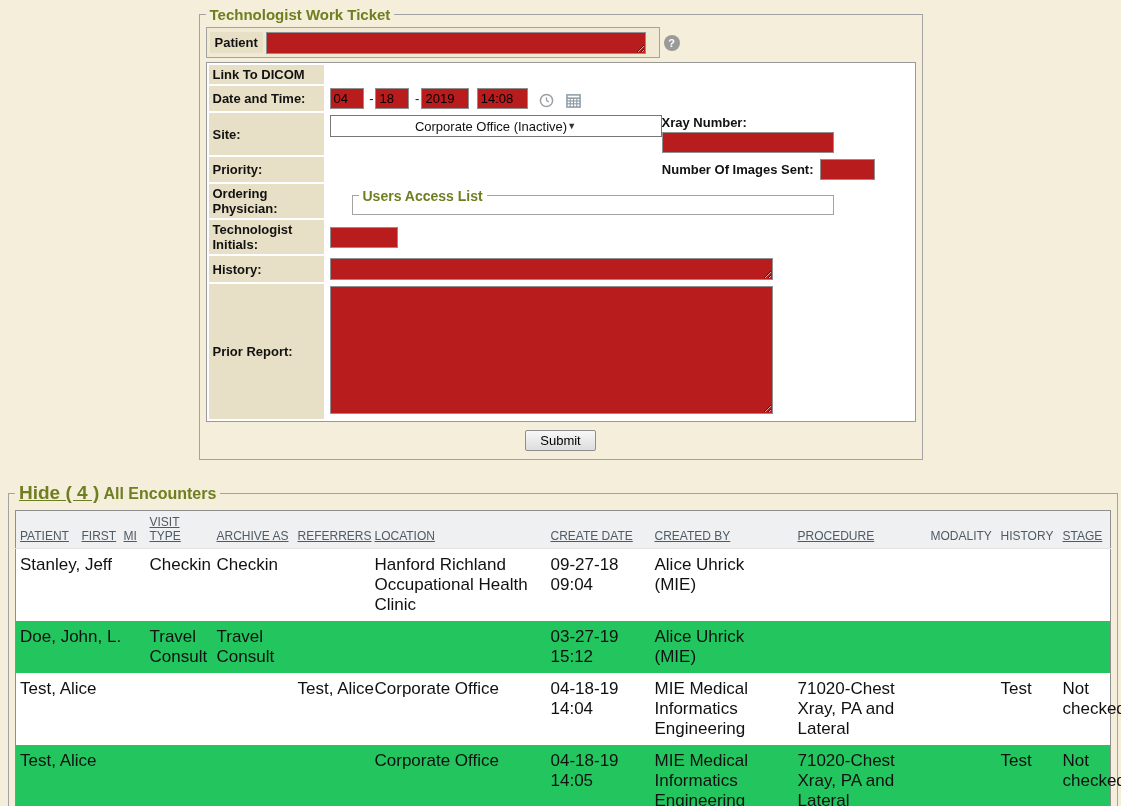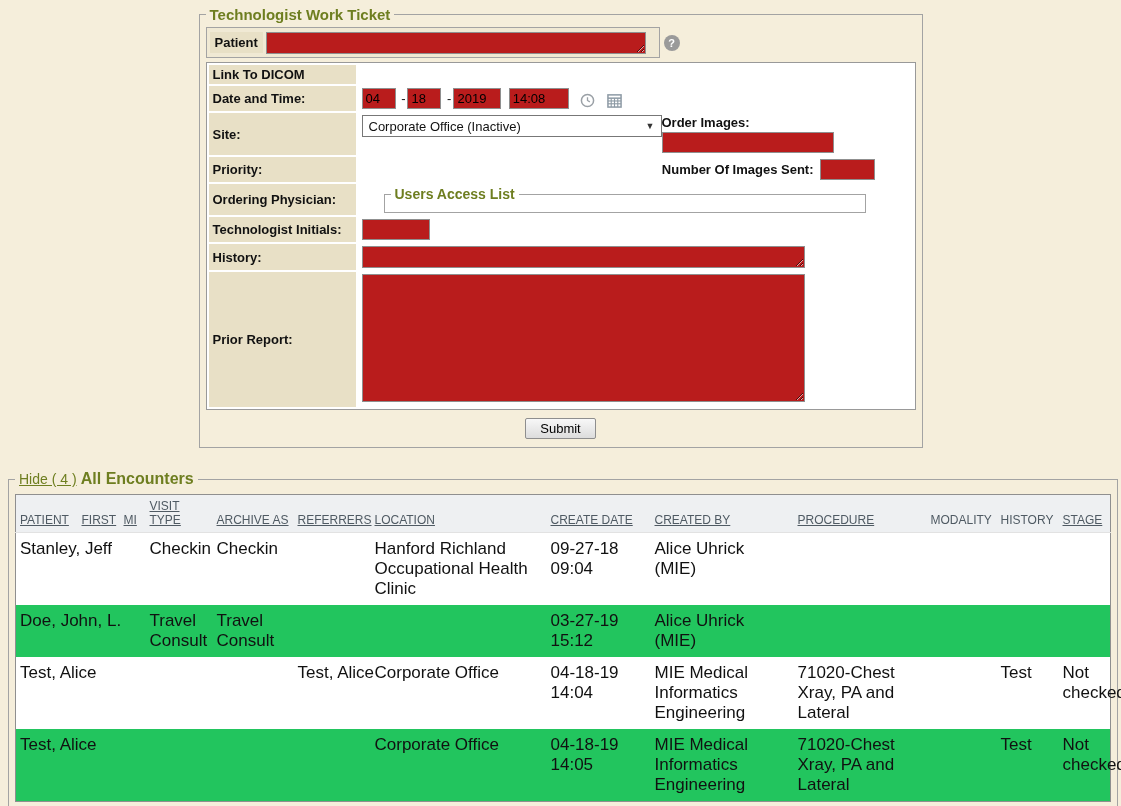--- a/index.html
+++ b/index.html
@@ -46,22 +46,22 @@
     vertical-align:middle;
   }
   input[type=text], textarea {
     border:1px solid #8f8f8f; font-family:"Liberation Sans",sans-serif;
     font-size:13px; padding:2px 3px; background:#b91c1c;
   }
   textarea { resize:both; }
   .dash { margin:0 2px; }
   .icon-btn { display:inline-block; vertical-align:middle; margin-left:8px; cursor:pointer; }
   .site-select {
-    width:300px; height:22px; border:1px solid #777; background:#fff;
-    display:inline-flex; align-items:center; justify-content:space-between;
+    width:332px; height:22px; border:1px solid #777; background:#fff;
+    display:inline-flex; align-items:center; justify-content:center;
     padding:0 6px; font-size:13px; cursor:default;
   }
   .site-select .arrow { font-size:9px; color:#333; }
   .row-flex { display:flex; align-items:flex-start; justify-content:space-between; }
   .order-block { width:175px; margin-right:72px; }
   .order-block .blk-label { font-weight:bold; margin-bottom:2px; }
   .images-block { display:flex; align-items:center; justify-content:flex-end; margin-right:34px; }
   .images-block .blk-label { font-weight:bold; margin-right:6px; }
   .picklist-link { color:#333; text-decoration:underline; margin-left:6px; }
   #ual-fieldset { width:482px; margin-left:22px; padding-bottom:6px; background:transparent; }
@@ -78,21 +78,21 @@
   .btn {
     border:1px solid #8e8e8e; background:linear-gradient(#f8f8f8,#dcdcdc);
     border-radius:2px; font-size:13px; padding:2px 14px; font-family:"Liberation Sans",sans-serif;
     cursor:pointer;
   }
   .btn-small { font-size:11px; padding:1px 8px; }
   .submit-row { text-align:center; margin-top:8px; }
   
   #encounters { margin:22px 8px 0 8px; padding-bottom:2px; }
   #encounters legend .hide-link {
-    color:#6e7e20; font-weight:normal; font-size:14px; text-decoration:underline; cursor:pointer;text-align:center;
+    color:#6e7e20; font-weight:bold; font-size:19px; text-decoration:underline; cursor:pointer;text-align:center;
   }
   #encounters legend .enc-title { font-size:16px; }
   table.enctbl {
     width:1095px; margin:2px auto 4px auto; border:1px solid #8f8f8f;
     border-collapse:collapse; table-layout:fixed; background:#fff;
   }
   table.enctbl th {
     background:#eef0f2; color:#4f5a63; font-weight:normal; font-size:12px;
     text-align:left; vertical-align:bottom; padding:4px 4px 5px 4px;
     border-bottom:1px solid #e2e2e2; text-transform:uppercase;
@@ -126,21 +126,21 @@
         <tr>
       <td class="lbl">Link To DICOM</td>
       <td></td>
     </tr>
     <tr>
       <td class="lbl">Date and Time:</td>
       <td>
         <input type="text" style="width: 34px;" value="04">
         <span class="dash">-</span><input type="text" style="width: 34px;" value="18">
         <span class="dash">-</span><input type="text" style="width: 48px;" value="2019">
-        &nbsp;<input type="text" style="width: 60px;" value="14:08">
+        &nbsp;<input type="text" style="width: 51px;" value="14:08">
         <span class="icon-btn">
           <svg class="svgicon" width="15" height="15" viewBox="0 0 16 16">
             <circle cx="8" cy="8" r="6.5" fill="none" stroke="#9aa0a6" stroke-width="1.6"></circle>
             <path d="M8 4.5 V8 L10.5 9.5" fill="none" stroke="#9aa0a6" stroke-width="1.4"></path>
           </svg>
         </span>
         <span class="icon-btn">
           <svg class="svgicon" width="15" height="15" viewBox="0 0 16 16">
             <rect x="1" y="2" width="14" height="13" fill="none" stroke="#8d9aa5" stroke-width="1.6"></rect>
             <line x1="1" y1="5.5" x2="15" y2="5.5" stroke="#8d9aa5" stroke-width="1.6"></line>
@@ -155,21 +155,21 @@
     </tr>
     <tr>
       <td class="lbl">Site:</td>
       <td>
         <div class="row-flex">
           <div class="site-select">
             <span>Corporate Office (Inactive)</span>
             <span class="arrow">▼</span>
           </div>
           <div class="order-block">
-            <div class="blk-label">Order Images:</div>
+            <div class="blk-label">Xray Number:</div>
             <input type="text" style="width: 172px;" value="">
           </div>
         </div>
       </td>
     </tr>
     <tr>
       <td class="lbl">Priority:</td>
       <td>
         <div class="images-block">
           <span class="blk-label">Number Of Images Sent:</span>

